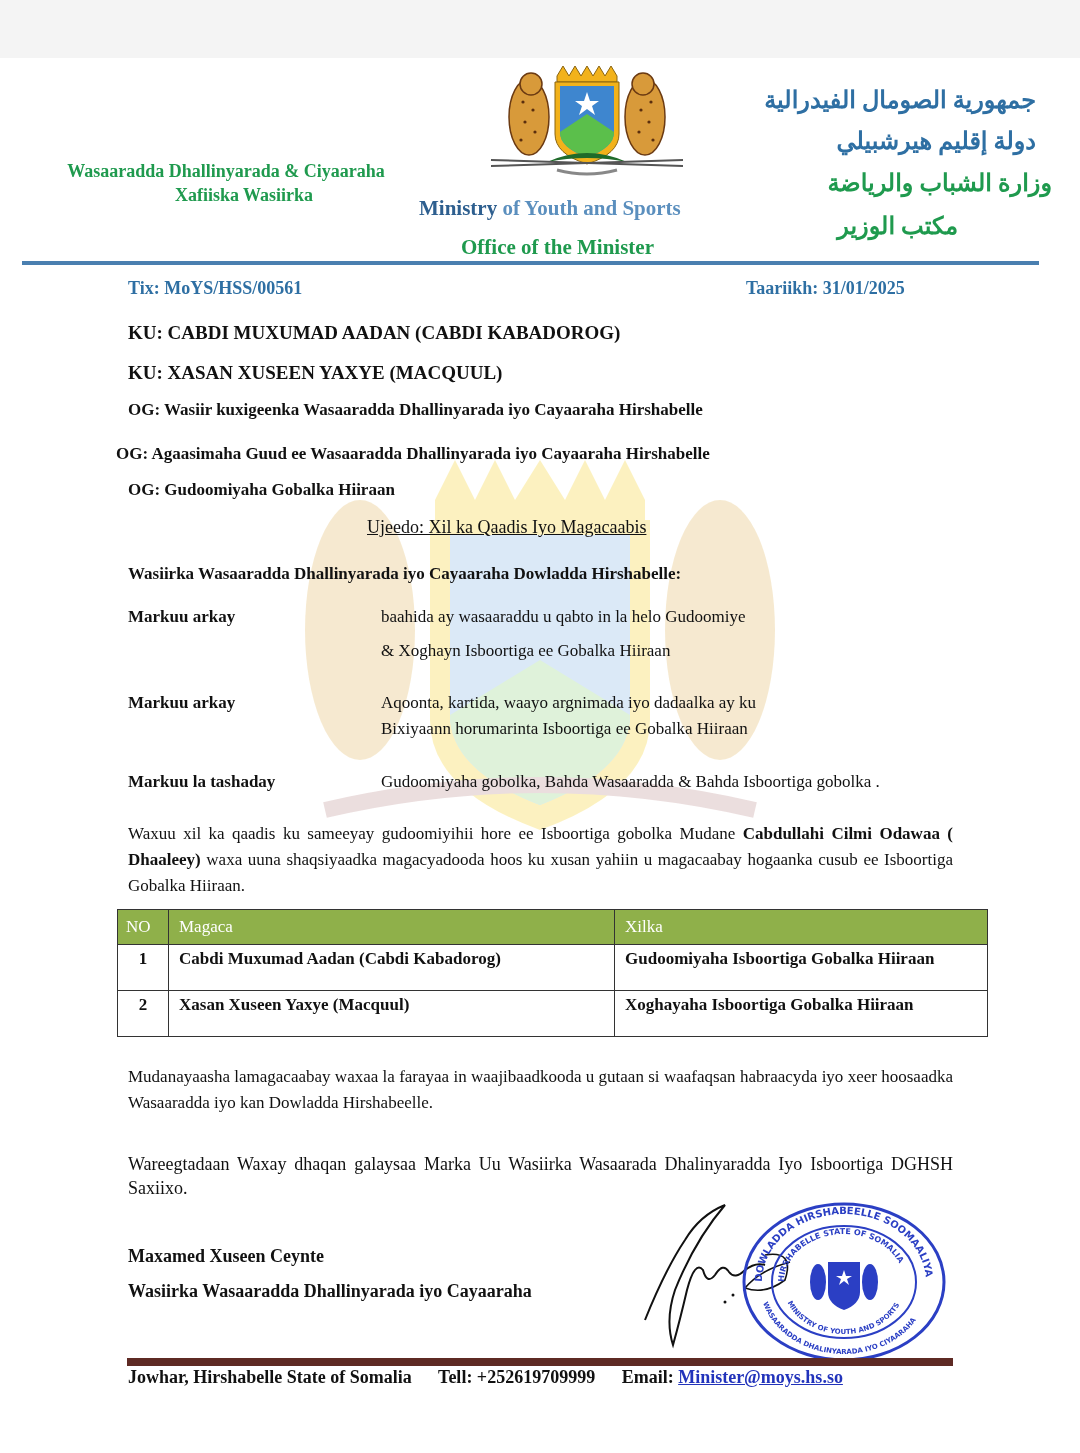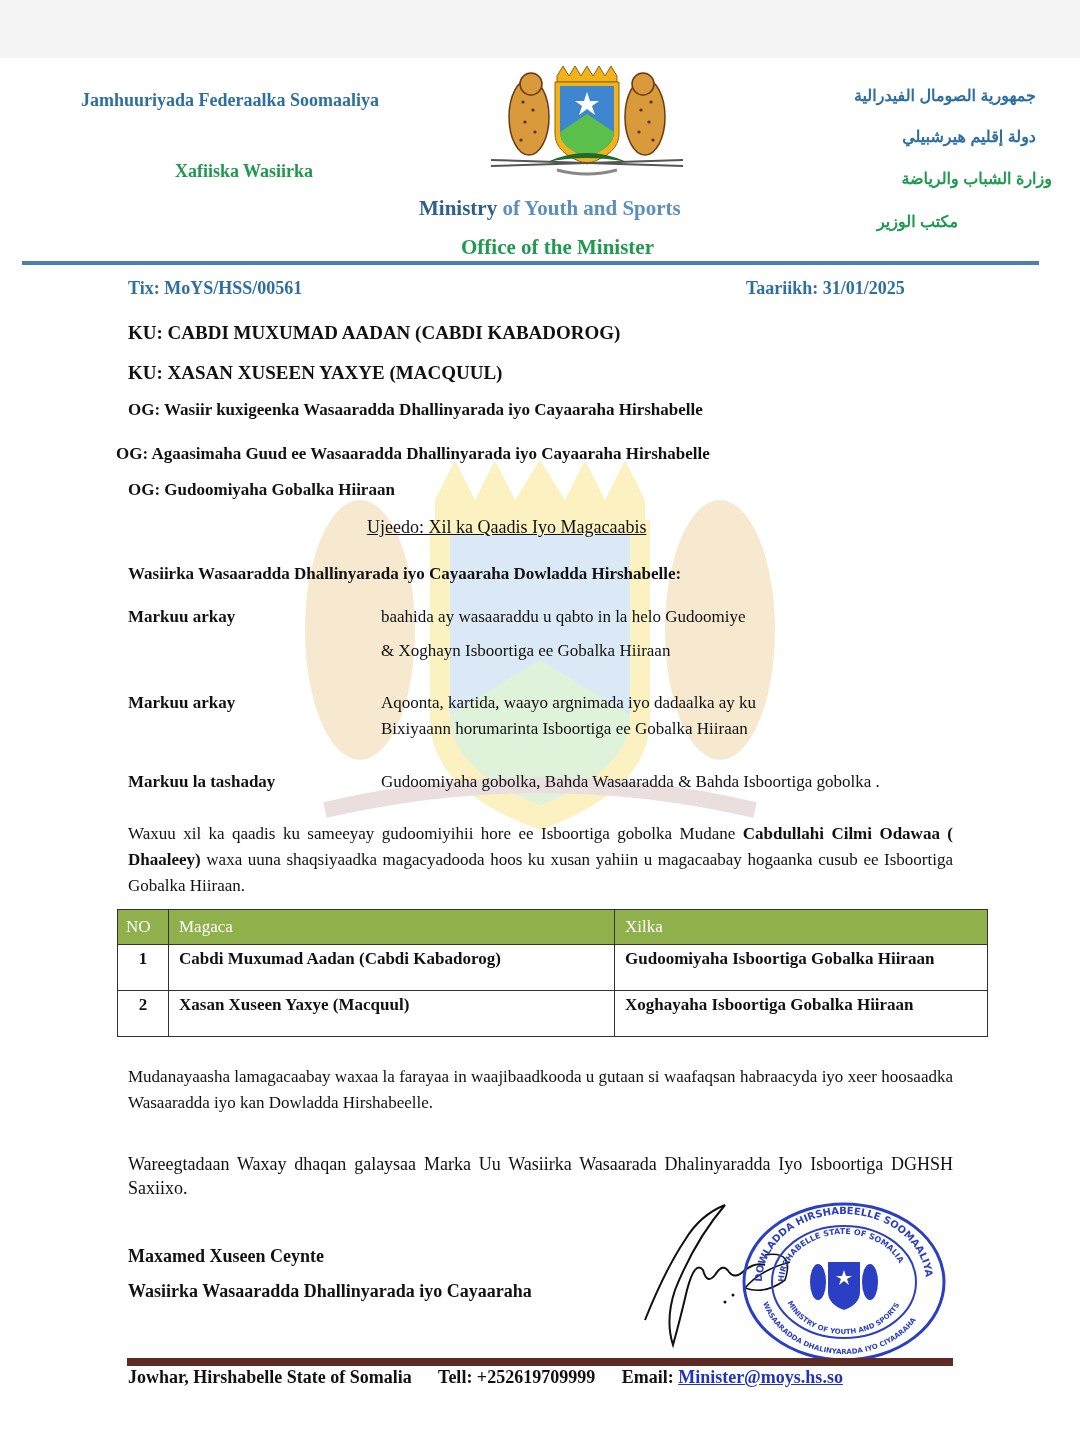--- a/index.html
+++ b/index.html
@@ -6,21 +6,21 @@
   html, body { width: 1080px; height: 1453px; background: #ffffff; overflow: hidden; }
   body { position: relative; font-family: "Liberation Serif", serif; color: #111; }
   .topbar { position: absolute; left: 0; top: 0; width: 1080px; height: 58px; background: #f4f4f4; }
   .abs { position: absolute; white-space: nowrap; }
   .blue { color: #2e6fa3; }
   .green { color: #1f9a4e; }
   .b { font-weight: normal; }
 
   
   .hdr-l { font-weight: bold; font-size: 18px; line-height: 24px; text-align: center; }
-  .hdr-ar { font-family: Liberation Sans, sans-serif; font-weight: bold; font-size: 16px; direction: rtl; text-align: right; }
+  .hdr-ar { font-family: Liberation Serif, serif; font-weight: bold; font-size: 24px; direction: rtl; text-align: right; }
   .min-title { font-weight: bold; font-size: 21px; }
   .rule-blue { position: absolute; left: 22px; top: 261px; width: 1017px; height: 4px; background: #4a7fb0; }
 
   
   .wm { position: absolute; left: 285px; top: 460px; width: 510px; height: 400px; opacity: 0.28; pointer-events: none; }
 
   .body-text { font-size: 17px; }
   .ref { font-size: 18px; font-weight: bold; color: #2e6fa3; }
   .ku { font-size: 19px; font-weight: bold; }
   .og { font-size: 17px; font-weight: bold; }
@@ -38,23 +38,23 @@
   .footer { position: absolute; left: 128px; top: 1367px; font-size: 18px; font-weight: bold; white-space: nowrap; }
   .footer .gap { display: inline-block; width: 22px; }
   .footer a { color: #2233bb; text-decoration: underline; }
 </style>
 </head>
 <body>
 
 <div class="topbar"></div>
 
 <div class="abs hdr-l blue" style="left:50px; top:88px; width:360px;">
-  <div>Jamhuuriyada Federaalka Soomaaliya</div>
 </div>
 <div class="abs hdr-l green" style="left:36px; top:159px; width:380px;">
+  <div>Wasaaradda Dhallinyarada &amp; Ciyaaraha</div>
   <div style="padding-left:36px;">Xafiiska Wasiirka</div>
 </div>
 
 <div class="abs" style="left:487px; top:62px; width:200px; height:120px;">
   <svg width="200" height="120" viewBox="0 0 200 120">
 
     <ellipse cx="42" cy="55" rx="20" ry="38" fill="#d89a3a" stroke="#6b3a12" stroke-width="1.5"></ellipse>
     <circle cx="44" cy="22" r="11" fill="#d89a3a" stroke="#6b3a12" stroke-width="1.5"></circle>
     <ellipse cx="158" cy="55" rx="20" ry="38" fill="#d89a3a" stroke="#6b3a12" stroke-width="1.5"></ellipse>
     <circle cx="156" cy="22" r="11" fill="#d89a3a" stroke="#6b3a12" stroke-width="1.5"></circle>

